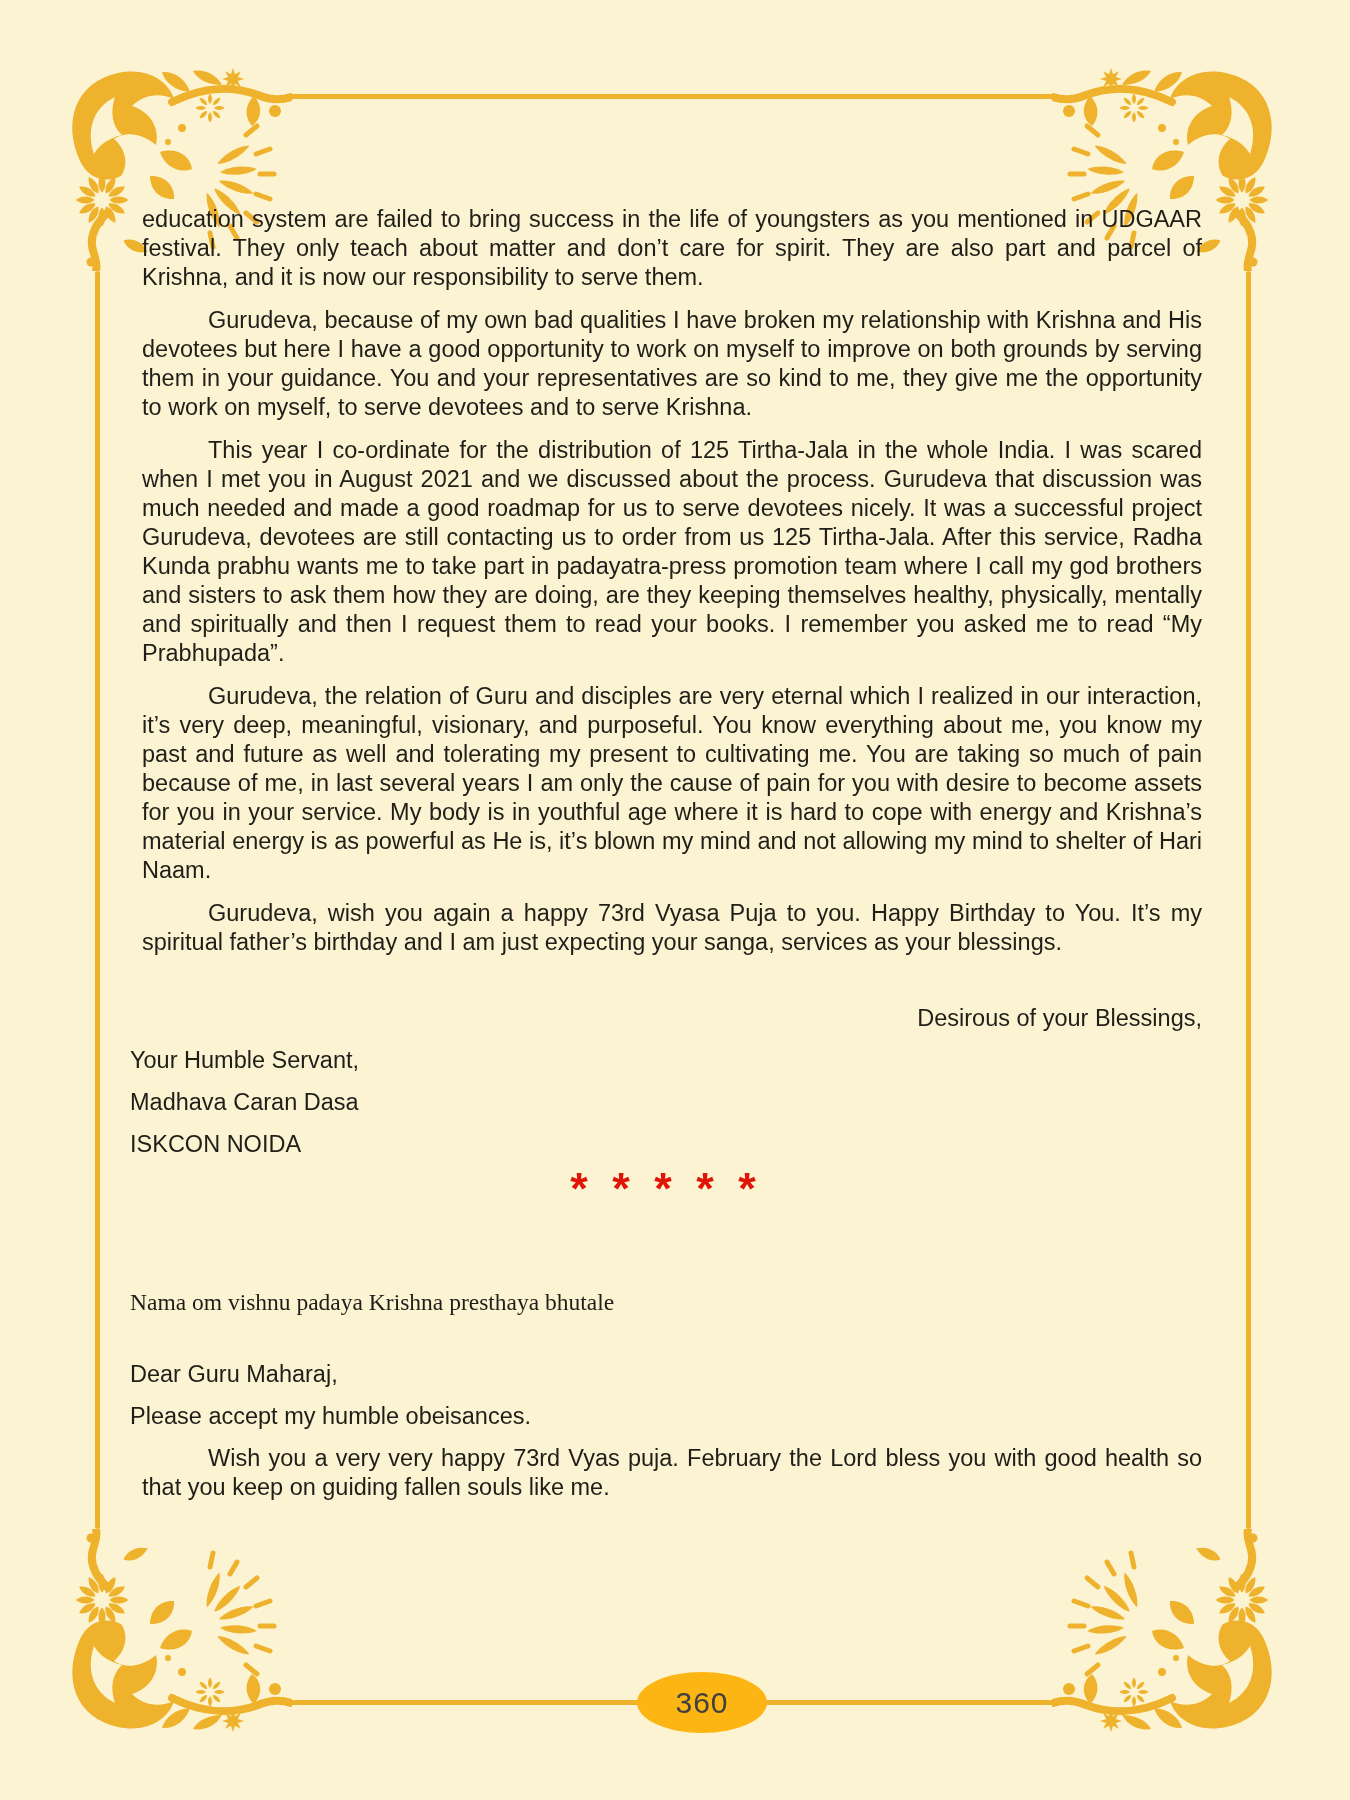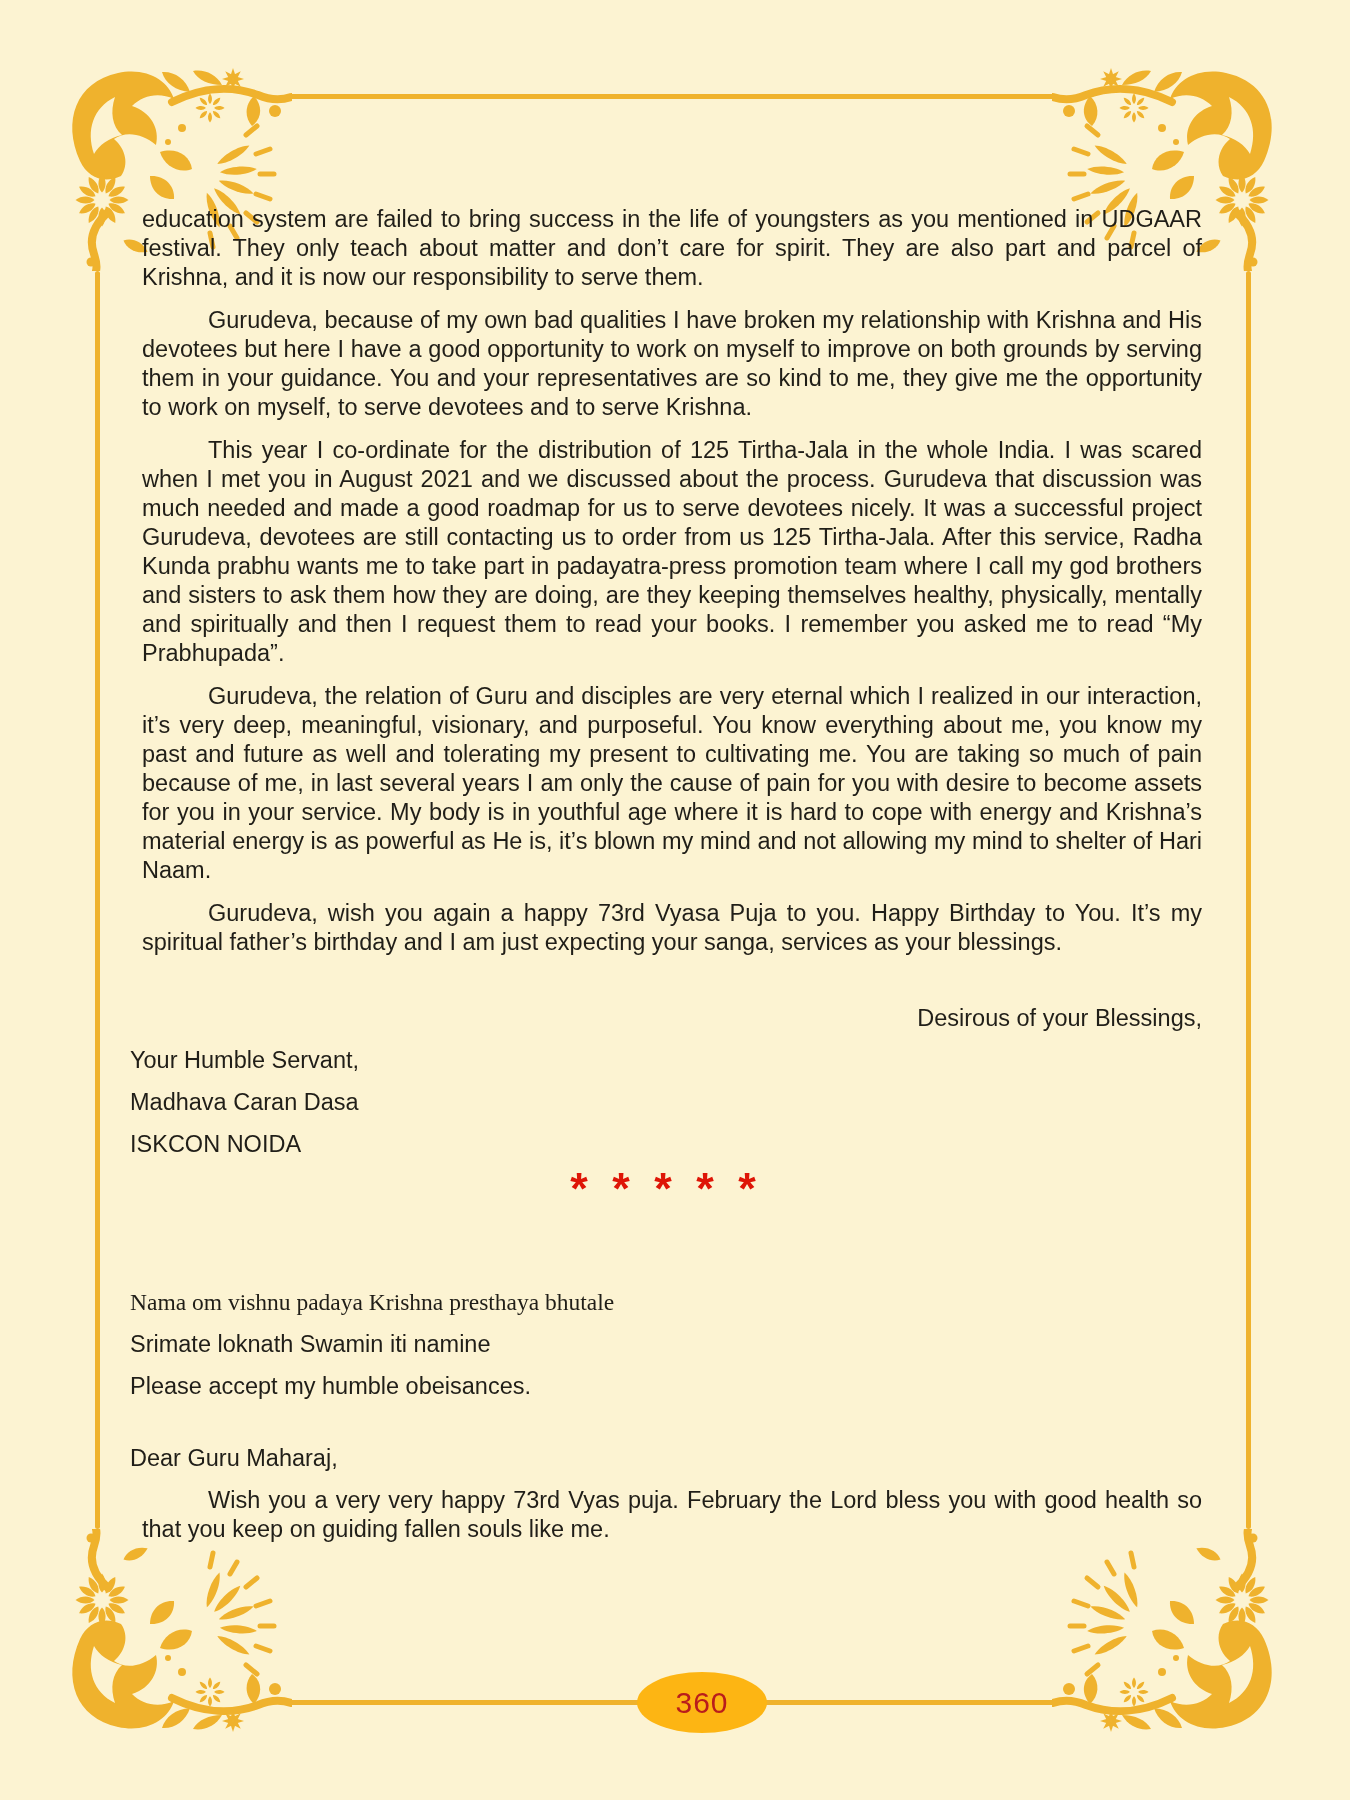--- a/index.html
+++ b/index.html
@@ -37,21 +37,21 @@
     font-size:45px;letter-spacing:6px;font-weight:bold;
   }
   .invocation-start{margin-top:76px;font-family:Liberation Serif, serif;}
   .greeting-start{margin-top:43px;}
   p.para.last{margin-bottom:0;}
   
   .page-badge{
     position:absolute;left:637px;top:1672px;width:130px;height:61px;
     background:#FDB513;border-radius:50%;
     display:flex;align-items:center;justify-content:center;
-    font-size:30px;color:#b91c1c;z-index:2;letter-spacing:1px;
+    font-size:30px;color:#404040;z-index:2;letter-spacing:1px;
   }
   .hidden-defs{position:absolute;width:0;height:0;overflow:hidden;}
 </style>
 </head>
 <body>
 
 <svg class="hidden-defs" aria-hidden="true">
   <defs>
     <path id="pt" d="M0,-7.5 C4.5,-12 5,-20 0,-26.5 C-5,-20 -4.5,-12 0,-7.5Z"></path>
     <path id="ry" d="M0,-20 C5,-29 5.5,-47 0,-57 C-5.5,-47 -5,-29 0,-20Z"></path>
@@ -158,23 +158,22 @@
   <p class="para ind">Gurudeva, wish you again a happy 73rd Vyasa Puja to you. Happy Birthday to You. It’s my spiritual father’s birthday and I am just expecting your sanga, services as your blessings.</p>
 
   <p class="line closing-start">Desirous of your Blessings,</p>
   <p class="line">Your Humble Servant,</p>
   <p class="line">Madhava Caran Dasa</p>
   <p class="line">ISKCON NOIDA</p>
 
   <p class="separator">* * * * *</p>
 
   <p class="line invocation-start">Nama om vishnu padaya Krishna presthaya bhutale</p>
-  <p class="line">Srimate loknath Swamin iti namine</p>
 
+  <p class="line greeting-start">Dear Guru Maharaj,</p>
   <p class="line">Please accept my humble obeisances.</p>
-  <p class="line greeting-start">Dear Guru Maharaj,</p>
 
   <p class="para ind last">Wish you a very very happy 73rd Vyas puja. February the Lord bless you with good health so that you keep on guiding fallen souls like me.</p>
 </div>
 
 <div class="page-badge">
   <span>360</span>
 </div>
 
 </body></html>

